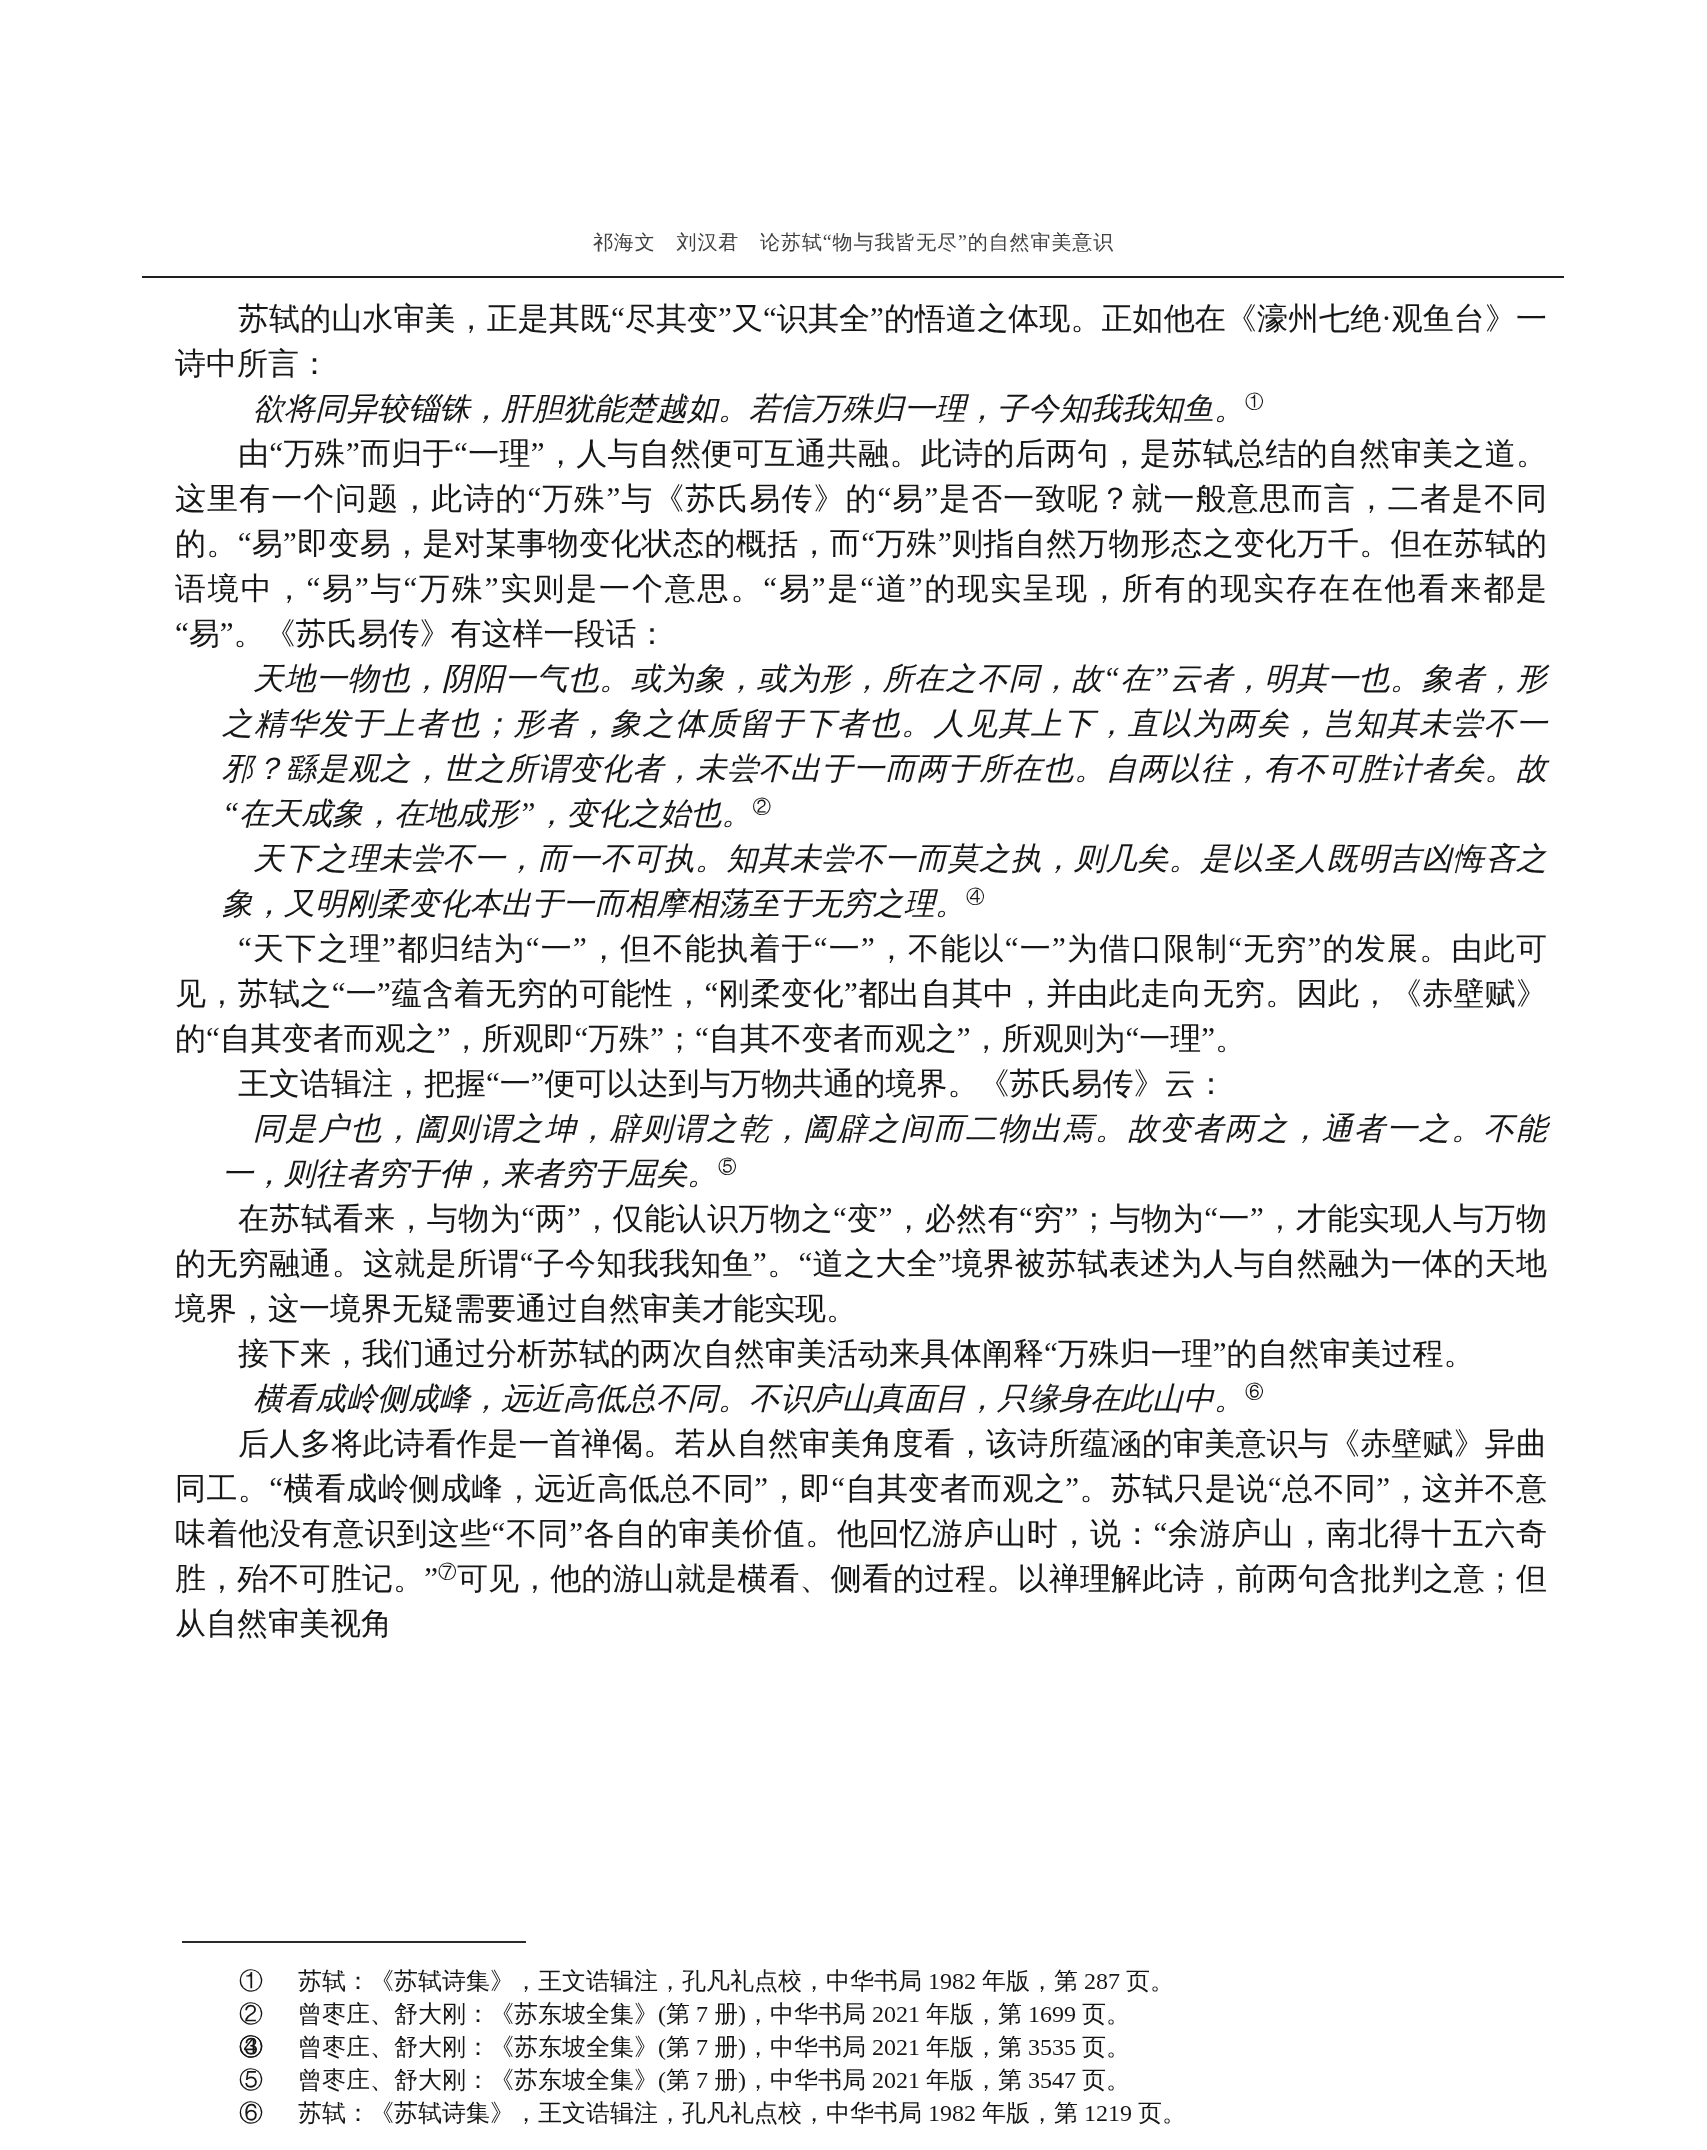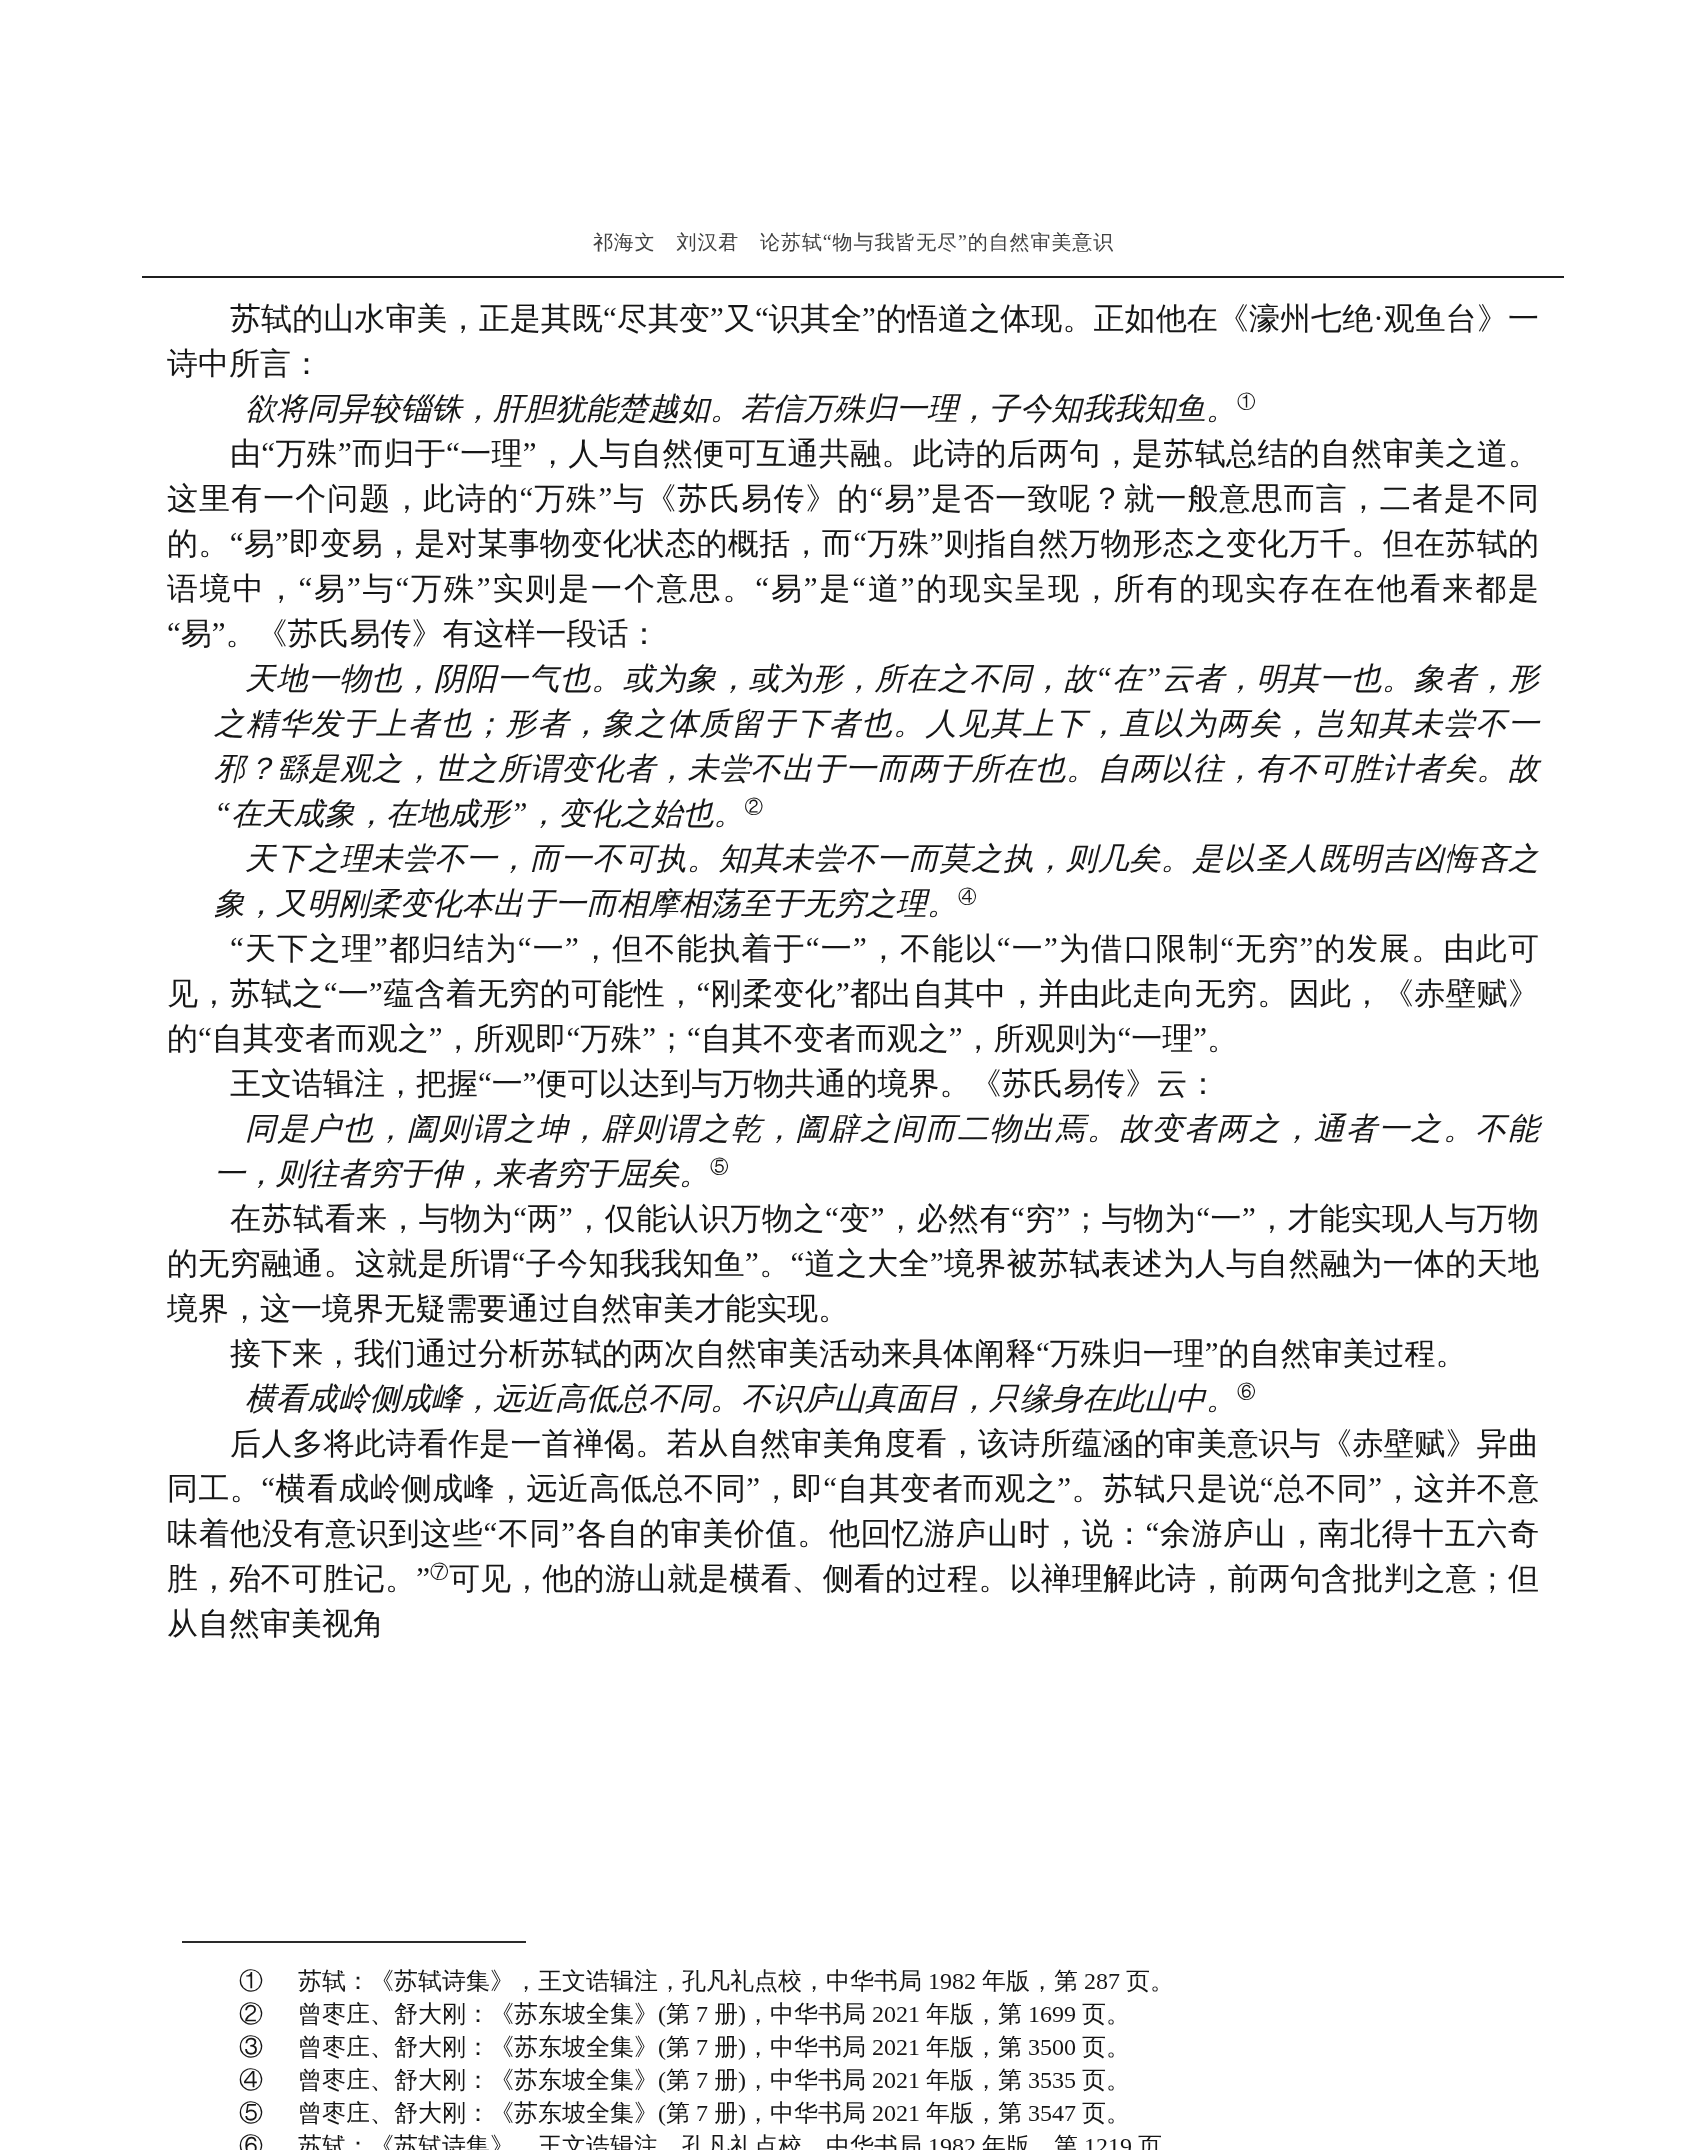--- a/index.html
+++ b/index.html
@@ -18,21 +18,21 @@
     font-size:20px;line-height:34px;
     letter-spacing:0.9px;
     color:#404040;
   }
   .head-rule{
     position:absolute;top:276px;left:142px;
     width:1422px;height:2.2px;background:#1f1f1f;
   }
   
   .article{
-    position:absolute;left:167px;top:296px;width:1372px;
+    position:absolute;left:175px;top:296px;width:1372px;
     font-size:31px;line-height:45px;
     text-align:justify;
   }
   .para{text-indent:63px;}
   .quote{
     margin-left:47px;
     text-indent:31px;
     font-style:italic;
   }
   .article sup.fn, .article sup{
@@ -83,21 +83,20 @@
     <div class="fn-item">
       <span class="fn-marker">①</span>
       <span>苏轼：《苏轼诗集》，王文诰辑注，孔凡礼点校，中华书局 1982 年版，第 287 页。</span>
     </div>
     <div class="fn-item">
       <span class="fn-marker">②</span>
       <span>曾枣庄、舒大刚：《苏东坡全集》(第 7 册)，中华书局 2021 年版，第 1699 页。</span>
     </div>
     <div class="fn-item">
       <span class="fn-marker">③</span>
-      <span>曾枣庄、舒大刚：《苏东坡全集》(第 7 册)，中华书局 2021 年版，第 3500 页。</span>
     </div>
     <div class="fn-item">
       <span class="fn-marker">④</span>
       <span>曾枣庄、舒大刚：《苏东坡全集》(第 7 册)，中华书局 2021 年版，第 3535 页。</span>
     </div>
     <div class="fn-item">
       <span class="fn-marker">⑤</span>
       <span>曾枣庄、舒大刚：《苏东坡全集》(第 7 册)，中华书局 2021 年版，第 3547 页。</span>
     </div>
     <div class="fn-item">

